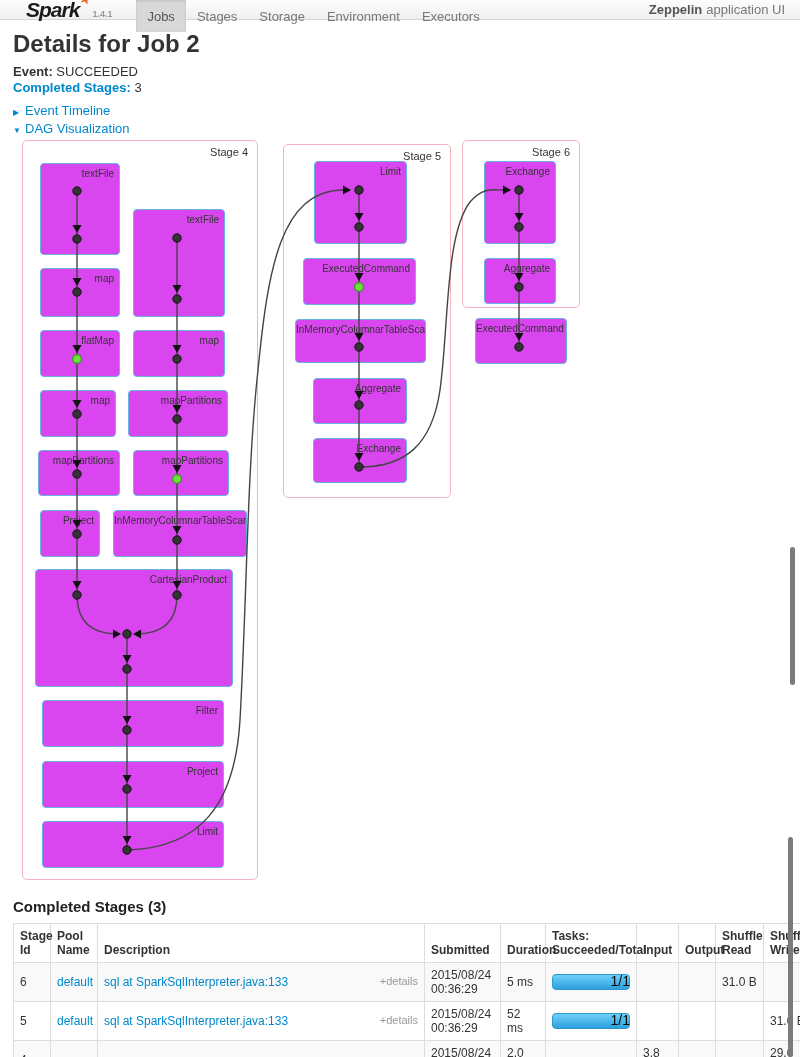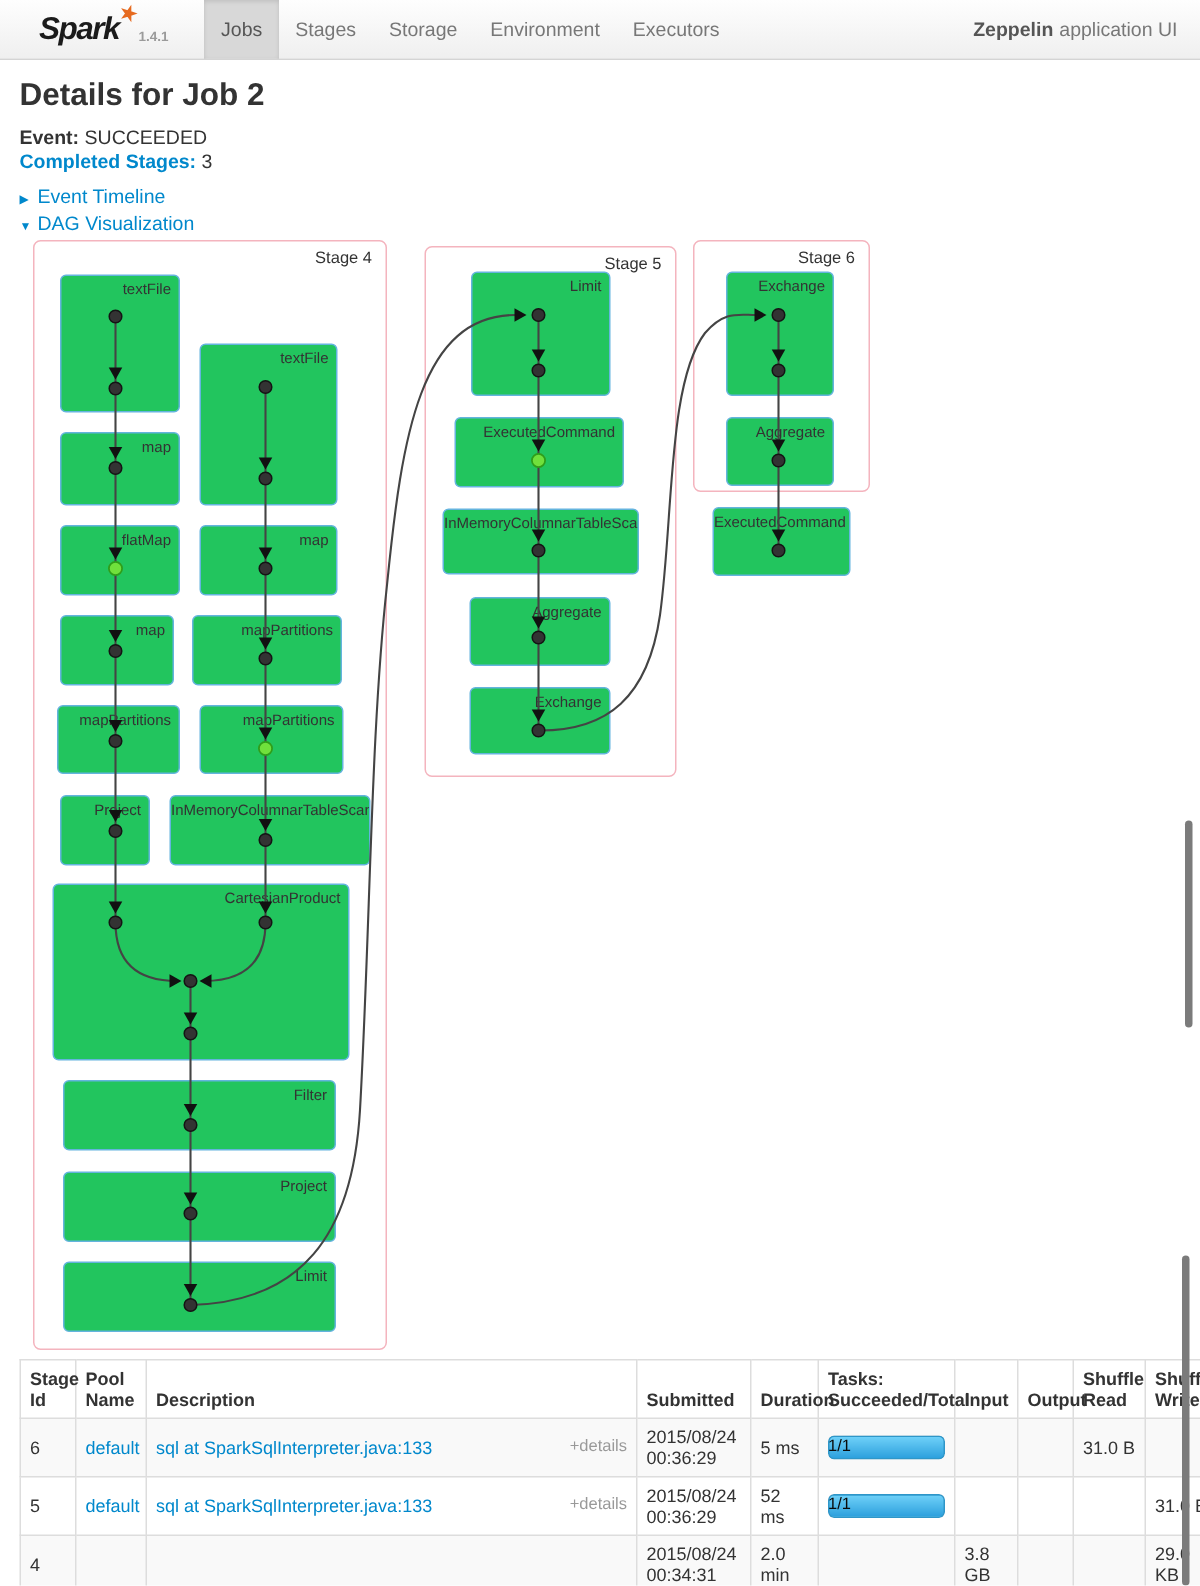--- a/index.html
+++ b/index.html
@@ -4,67 +4,67 @@
 <style>
   * { box-sizing: border-box; }
   html,body { margin:0; padding:0; }
   body {
     width:800px; height:1057px; position:relative; overflow:hidden;
     background:#fff; color:#333;
     font-family:"Liberation Sans", sans-serif;
   }
   
   .navbar {
-    height:40px; display:flex; align-items:stretch;
+    height:20px; display:flex; align-items:stretch;
     background:linear-gradient(#fefefe,#efefef);
     border-bottom:1px solid #d4d4d4;
   }
   .brand { display:flex; align-items:center; padding:0 24px 0 26px; }
   .logo { font-size:21px; font-weight:bold; font-style:italic; color:#1b1b1b; letter-spacing:-1px; position:relative; line-height:1;}
   .logo .star { position:absolute; top:-7px; right:-11px; font-size:13px; color:#e66a1f; font-style:normal; transform:rotate(18deg); }
   .version { font-size:9px; color:#9a9a9a; margin-left:13px; margin-top:8px; font-weight:bold;}
   .nav-items { display:flex; align-items:stretch; }
   .nav-item { display:flex; align-items:center; padding:16px 11px; font-size:13px; color:#777; text-decoration:none; }
   .nav-item.active { background:#d8d8d8; color:#555; box-shadow:inset 0 1px 3px rgba(0,0,0,.12); }
   .app-ui { margin-left:auto; display:flex; align-items:center; padding-right:15px; font-size:13px; color:#777; }
   .app-ui b { color:#555; margin-right:4px; }
   
   .content { padding:0 13px; }
-  .page-title { font-size:21px; font-weight:bold; margin:12px 0 9px 0; color:#333; line-height:23px;}
+  .page-title { font-size:24px; font-weight:bold; margin:12px 0 9px 0; color:#333; line-height:23px;}
   .status-line { font-size:13px; line-height:15px; margin:0 0 1px 0; }
   .status-line b { color:#333; }
   .blue { color:#0088cc; text-decoration:none; }
   .blue.bold { font-weight:bold; }
   .toggle { font-size:13px; line-height:15px; color:#0088cc; cursor:pointer; margin:1px 0; }
   .toggle .tri { font-size:10px; margin-right:3px; display:inline-block; width:9px; }
   
   .dag { position:relative; width:800px; height:746px; margin-top:2px; }
   .stage-box { position:absolute; border:1px solid #f4b4be; border-radius:5px; background:#fff; }
   .stage-title { position:absolute; top:5px; right:9px; font-size:11px; color:#333; }
-  .dag-node { position:absolute; background:#22c55e; border:1px solid #64b4de; border-radius:4px; overflow:hidden; }
+  .dag-node { position:absolute; background:#d946ef; border:1px solid #64b4de; border-radius:4px; overflow:hidden; }
   .dag-node span { display:block; text-align:right; padding:4px 5px 0 0; font-size:10px; color:#333; white-space:nowrap; }
   #dag-svg { position:absolute; left:0; top:0; pointer-events:none; }
   .edge { stroke:#444; stroke-width:1.4; fill:none; }
   .arrow { fill:#111; }
   .dot { fill:#333; stroke:#141414; stroke-width:1; }
   .dot-green { fill:#70e03c; stroke:#2f9e1a; stroke-width:1.2; }
   
   .cs-heading { font-size:15px; font-weight:bold; margin:12px 0 8px 0; color:#222; }
   table.stages { border-collapse:collapse; width:775px; font-size:12px; table-layout:fixed; }
   table.stages th, table.stages td { border:1px solid #ddd; padding:5px 6px; text-align:left; }
   table.stages th { vertical-align:bottom; font-weight:bold; color:#333; background:#fff; }
   table.stages td { vertical-align:middle; color:#333; }
   table.stages tbody tr:nth-child(odd) { background:#f9f9f9; }
   .col-id{width:37px}.col-pool{width:47px}.col-desc{width:327px}.col-sub{width:76px}
   .col-dur{width:45px}.col-tasks{width:91px}.col-in{width:42px}.col-out{width:37px}
   .col-sr{width:48px}.col-sw{width:48px}
   .details-btn { float:right; color:#999; font-size:11px; cursor:pointer; }
   .progress { height:16px; border-radius:4px; background:#f5f5f5; position:relative; overflow:hidden; box-shadow:inset 0 1px 2px rgba(0,0,0,.1); }
   .progress .bar { position:absolute; inset:0; background:linear-gradient(#6ed0f8,#2da0dd); border:1px solid #2f96c8; border-radius:4px; }
-  .progress span { position:absolute; inset:0; text-align:left; font-size:11px; line-height:15px; color:#0a0a0a; }
+  .progress span { position:absolute; inset:0; text-align:right; font-size:14px; line-height:15px; color:#0a0a0a; }
   
   .scroll-thumb { position:absolute; background:#7b7b7b; border-radius:3px; }
   .thumb-a { right:5px; top:547px; width:5px; height:138px; }
   .thumb-b { right:7px; top:837px; width:5px; height:220px; }
 </style>
 </head>
 <body>
 
 <div class="navbar">
   <div class="brand">
@@ -252,20 +252,21 @@
       <circle cx="519" cy="87" r="4.2" class="dot"></circle>
       <circle cx="519" cy="147" r="4.2" class="dot"></circle>
       <circle cx="519" cy="207" r="4.2" class="dot"></circle>
       <circle cx="77" cy="219" r="4.4" class="dot-green"></circle>
       <circle cx="177" cy="339" r="4.4" class="dot-green"></circle>
       <circle cx="359" cy="147" r="4.4" class="dot-green"></circle>
     </svg>
 </div>
 
 <div class="content">
+  <div class="cs-heading">Completed Stages (3)</div>
   <table class="stages">
     <thead>
       <tr>
         <th class="col-id">Stage Id</th>
         <th class="col-pool">Pool Name</th>
         <th class="col-desc">Description</th>
         <th class="col-sub">Submitted</th>
         <th class="col-dur">Duration</th>
         <th class="col-tasks">Tasks: Succeeded/Total</th>
         <th class="col-in">Input</th>

